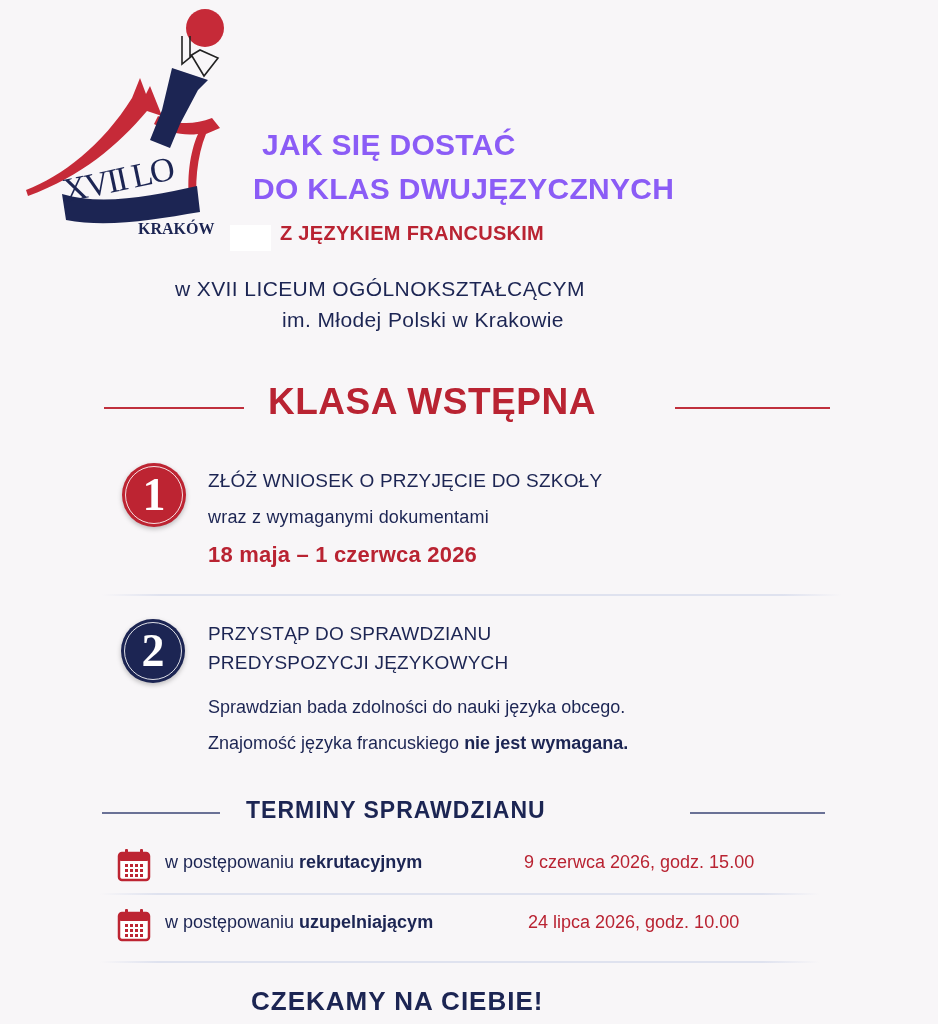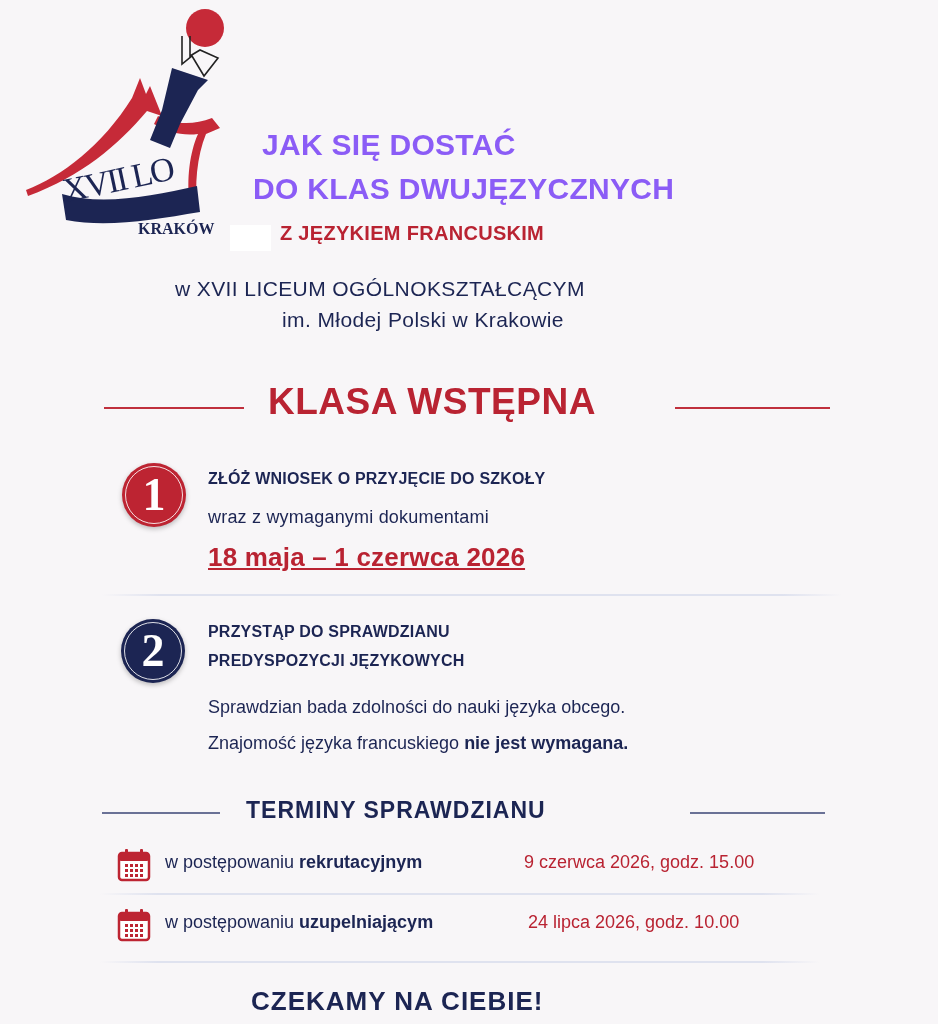--- a/index.html
+++ b/index.html
@@ -44,24 +44,24 @@
     .badge .inner {
       width: 56px; height: 56px; border-radius: 50%;
       border: 1.5px solid rgba(255,255,255,0.85);
       display: flex; align-items: center; justify-content: center;
       color: #fff; font-family: "Liberation Serif", "DejaVu Serif", serif;
       font-weight: bold; font-size: 46px; line-height: 1;
     }
     #badge1 { left: 122px; top: 463px; background: #bd2432; }
     #badge2 { left: 121px; top: 619px; background: #1c2553; }
 
-    .step-title { font-size: 16px; font-weight: bold; white-space: nowrap; color: #1c2553; letter-spacing: 0.2px; }
+    .step-title { font-size: 19px; font-weight: normal; white-space: nowrap; color: #1c2553; letter-spacing: 0.2px; }
     #st1 { left: 208px; top: 470px; }
     #st1b { left: 208px; top: 507px; font-size: 18px; font-weight: normal; }
-    #st1c { left: 208px; top: 542px; font-size: 26px; font-weight: bold; color: #b92332; text-decoration: underline; }
+    #st1c { left: 208px; top: 542px; font-size: 22px; font-weight: bold; color: #b92332; }
 
     .divider { height: 2px; background: linear-gradient(90deg, rgba(220,224,238,0) 0%, #dfe2ef 8%, #dfe2ef 92%, rgba(220,224,238,0) 100%); }
     #div1 { left: 102px; top: 594px; width: 740px; }
 
     #st2a { left: 208px; top: 623px; }
     #st2b { left: 208px; top: 652px; }
     .body-text { font-size: 18px; white-space: nowrap; color: #1c2553; }
     #p1 { left: 208px; top: 697px; }
     #p2 { left: 208px; top: 733px; }
     #p2 b { font-weight: bold; }

